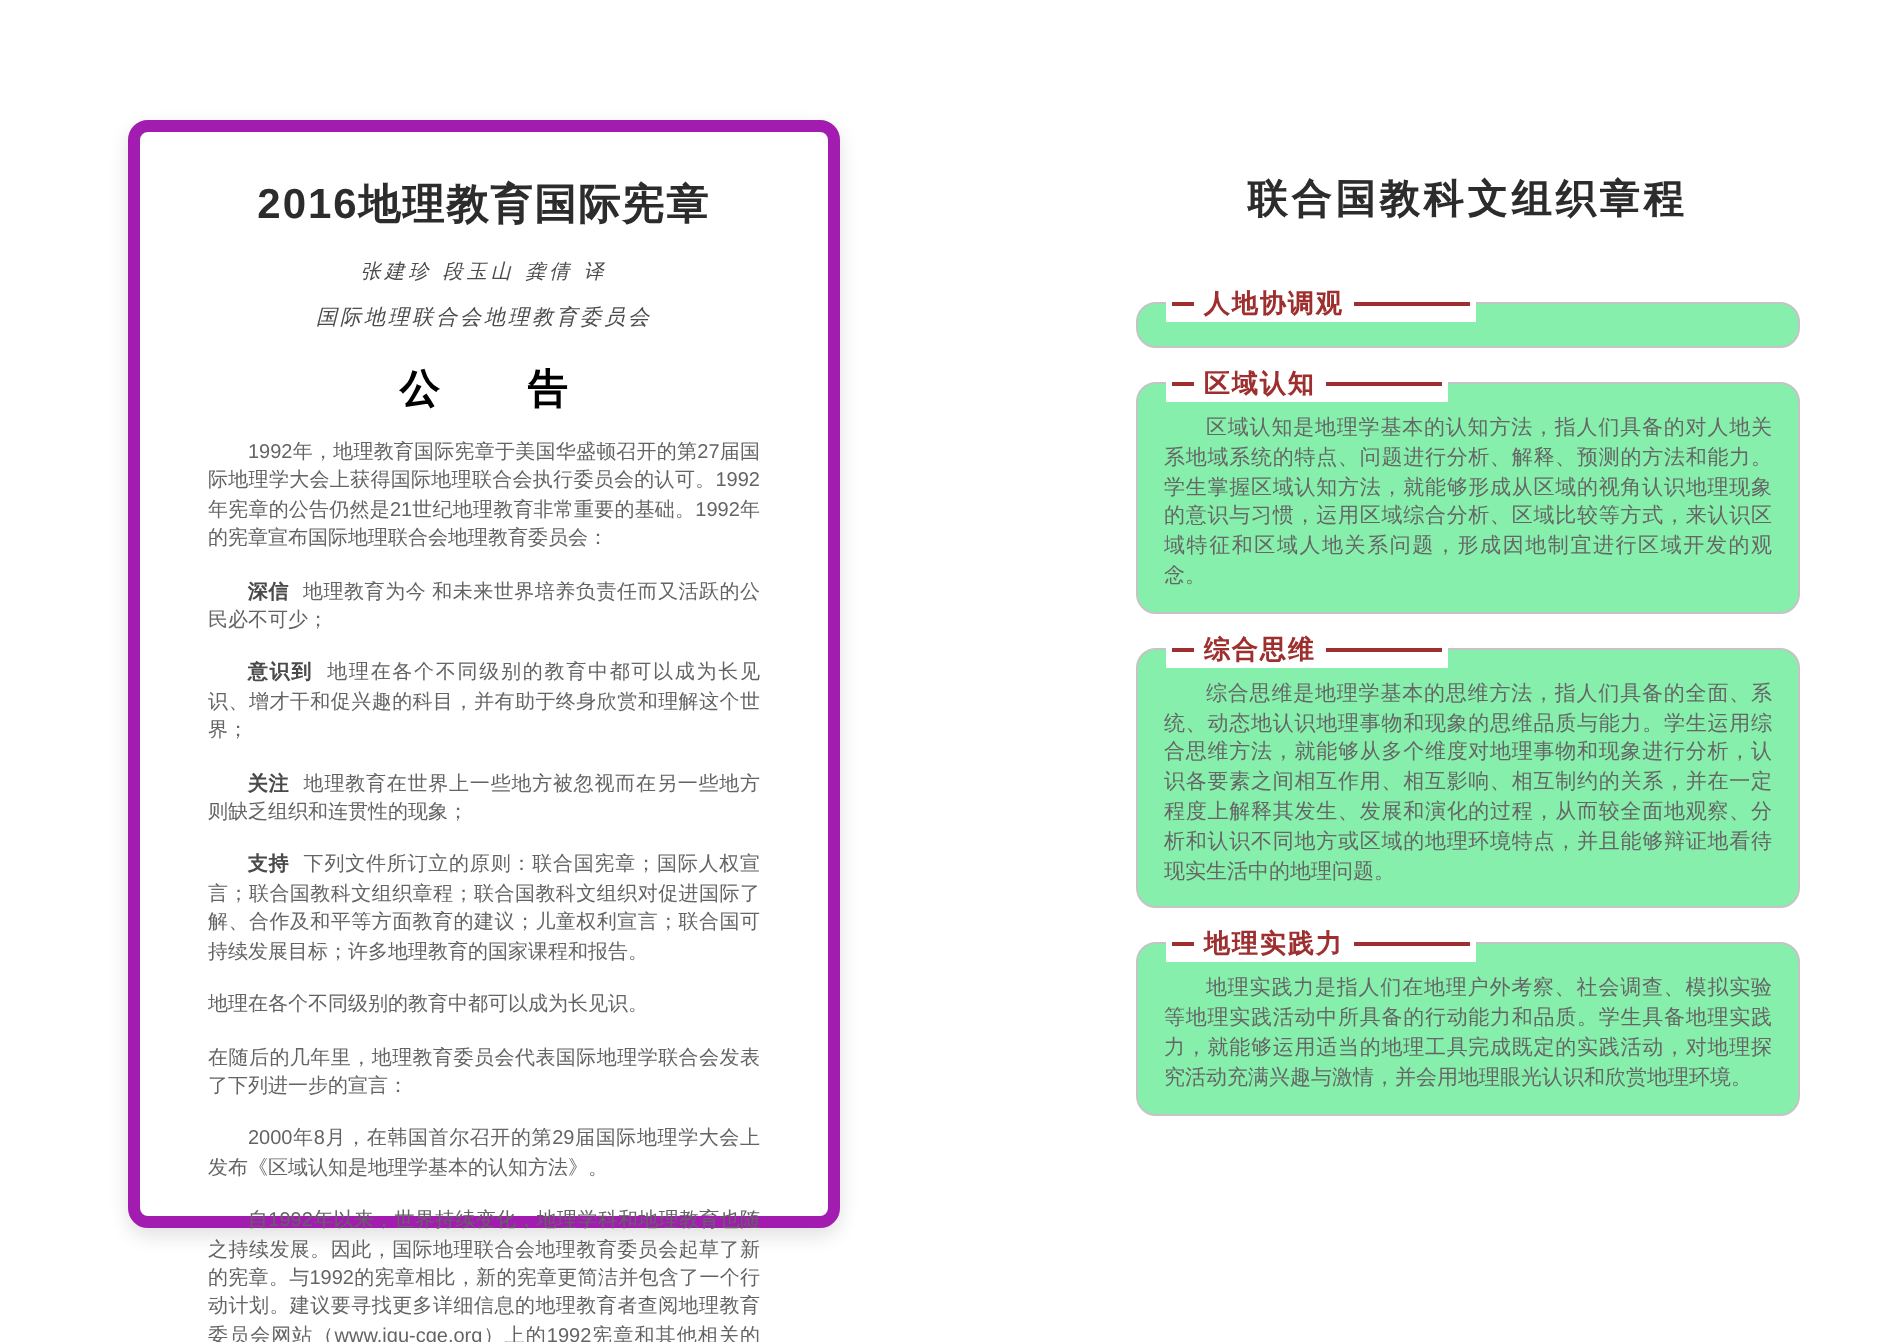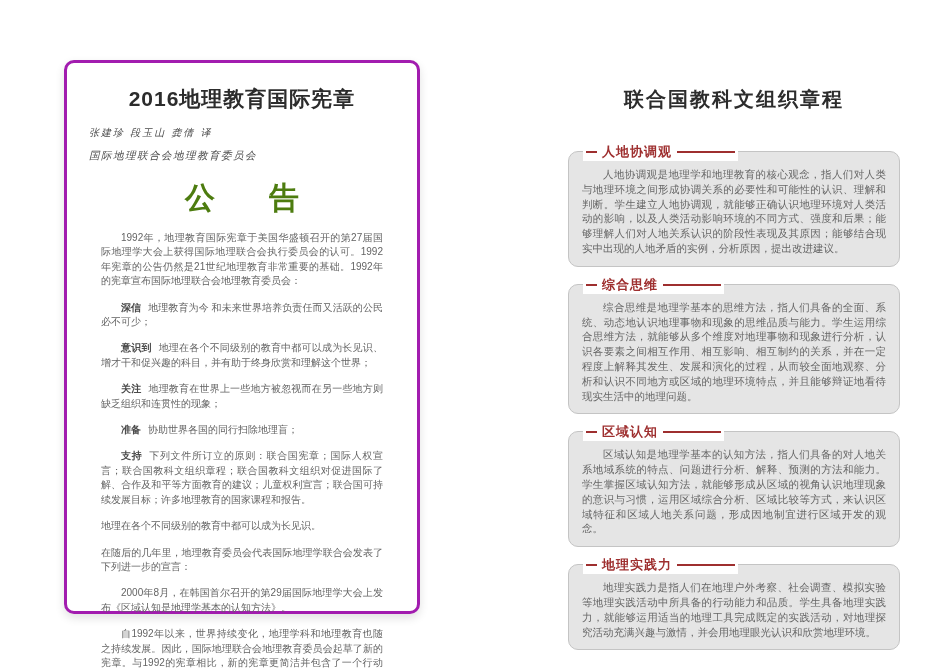--- a/index.html
+++ b/index.html
@@ -3,43 +3,43 @@
 <meta charset="utf-8">
 <style>
   :root { --accent:#9e2f2f; }
   html,body { margin:0; padding:0; }
   body { font-family:"Liberation Sans","DejaVu Sans",sans-serif; background:#ffffff; }
   .page { position:relative; width:950px; height:671px; background:#ffffff; overflow:hidden; }
 
   
   .left-card {
     position:absolute; left:64px; top:60px; width:356px; height:554px;
-    background:#ffffff; border:3px solid #a21caf; border-radius:10px;
+    background:#ffffff; border:6px solid #a21caf; border-radius:10px;
     box-shadow:0 4px 10px rgba(0,0,0,0.12);
     padding:12px 22px 10px; box-sizing:border-box;
   }
   .card-title { text-align:center; font-size:21px; font-weight:bold; color:#2c2c2c;
     letter-spacing:1px; margin:10px 0 13px; }
-  .kai { font-family:"DejaVu Serif","Liberation Serif",serif;
+  .kai { text-align:center; font-family:"DejaVu Serif","Liberation Serif",serif;
     font-style:italic; color:#4b4b4b; }
   .translators { font-size:10px; letter-spacing:2px; margin-bottom:9px; }
   .committee  { font-size:10.5px; letter-spacing:1.5px; margin-bottom:6px; }
   .publish    { font-size:10.5px; letter-spacing:1px; }
-  .gonggao { text-align:center; font-size:30px; font-weight:bold; color:#4d7c0f;
+  .gonggao { text-align:center; font-size:20px; font-weight:bold; color:#000000;
     letter-spacing:12px; text-indent:12px; margin:15px 0 12px; }
   .body p { font-size:10px; line-height:14.4px; color:#646464; text-align:justify; margin:12px; }
   .body p.indent { text-indent:2em; }
   .lead { font-weight:bold; color:#4a4a4a; margin-right:7px; }
 
   
   .right-col { position:absolute; left:568px; top:86px; width:332px; }
   .panel-title { text-align:center; font-size:20px; font-weight:bold; color:#2c2c2c;
     letter-spacing:2px; margin:0 0 38px; }
   .comp-box { position:relative; border:1px solid #c4c4c4; border-radius:10px;
-    padding:11px 13px 10px; margin-bottom:17px; background:#e5e5e5; }
+    padding:11px 13px 10px; margin-bottom:17px; background:#86efac; }
   .comp-label { position:absolute; top:-9px; left:14px; background:#ffffff;
     display:flex; align-items:center; padding:0 3px;
     color:var(--accent); font-weight:bold; font-size:13px; letter-spacing:1px; }
   .comp-label .dash { display:inline-block; height:2px; background:var(--accent); }
   .comp-label .dash.pre  { width:11px; margin-right:5px; }
   .comp-label .dash.post { width:58px; margin-left:5px; }
   .comp-text { font-size:10.5px; line-height:14.8px; color:#666666;
     text-align:justify; text-indent:2em; margin:4px 0 0; }
 </style>
 </head>
@@ -50,55 +50,53 @@
   <div class="left-card">
     <div class="card-title">2016地理教育国际宪章</div>
     <div class="kai translators">张建珍 段玉山 龚倩 译</div>
     <div class="kai committee">国际地理联合会地理教育委员会</div>
     <div class="gonggao">公　告</div>
     <div class="body" id="announcement-body">
         <p class="indent">1992年，地理教育国际宪章于美国华盛顿召开的第27届国际地理学大会上获得国际地理联合会执行委员会的认可。1992年宪章的公告仍然是21世纪地理教育非常重要的基础。1992年的宪章宣布国际地理联合会地理教育委员会：</p>
         <p class="indent"><span class="lead">深信</span>地理教育为今 和未来世界培养负责任而又活跃的公民必不可少；</p>
         <p class="indent"><span class="lead">意识到</span>地理在各个不同级别的教育中都可以成为长见识、增才干和促兴趣的科目，并有助于终身欣赏和理解这个世界；</p>
         <p class="indent"><span class="lead">关注</span>地理教育在世界上一些地方被忽视而在另一些地方则缺乏组织和连贯性的现象；</p>
-        <p class="indent"><span class="lead">准备</span>协助世界各国的同行扫除地理盲；</p>
         <p class="indent"><span class="lead">支持</span>下列文件所订立的原则：联合国宪章；国际人权宣言；联合国教科文组织章程；联合国教科文组织对促进国际了解、合作及和平等方面教育的建议；儿童权利宣言；联合国可持续发展目标；许多地理教育的国家课程和报告。</p>
         <p>地理在各个不同级别的教育中都可以成为长见识。</p>
         <p>在随后的几年里，地理教育委员会代表国际地理学联合会发表了下列进一步的宣言：</p>
         <p class="indent">2000年8月，在韩国首尔召开的第29届国际地理学大会上发布《区域认知是地理学基本的认知方法》。</p>
         <p class="indent">自1992年以来，世界持续变化，地理学科和地理教育也随之持续发展。因此，国际地理联合会地理教育委员会起草了新的宪章。与1992的宪章相比，新的宪章更简洁并包含了一个行动计划。建议要寻找更多详细信息的地理教育者查阅地理教育委员会网站（www.igu-cge.org）上的1992宪章和其他相关的宣言和文献。</p>
       </div>
   </div>
 
   <div class="right-col">
     <div class="panel-title">联合国教科文组织章程</div>
     <div id="competency-sections">
         <div class="comp-box">
           <div class="comp-label">
             <span class="dash pre"></span>
             <span>人地协调观</span>
             <span class="dash post"></span>
           </div>
-          <p class="comp-text">人地协调观是地理学和地理教育的核心观念，指人们对人类与地理环境之间形成协调关系的必要性和可能性的认识、理解和判断。学生建立人地协调观，就能够正确认识地理环境对人类活动的影响，以及人类活动影响环境的不同方式、强度和后果；能够理解人们对人地关系认识的阶段性表现及其原因；能够结合现实中出现的人地矛盾的实例，分析原因，提出改进建议。</p>
+        </div>
+        <div class="comp-box">
+          <div class="comp-label">
+            <span class="dash pre"></span>
+            <span>区域认知</span>
+            <span class="dash post"></span>
+          </div>
+          <p class="comp-text">区域认知是地理学基本的认知方法，指人们具备的对人地关系地域系统的特点、问题进行分析、解释、预测的方法和能力。学生掌握区域认知方法，就能够形成从区域的视角认识地理现象的意识与习惯，运用区域综合分析、区域比较等方式，来认识区域特征和区域人地关系问题，形成因地制宜进行区域开发的观念。</p>
         </div>
         <div class="comp-box">
           <div class="comp-label">
             <span class="dash pre"></span>
             <span>综合思维</span>
             <span class="dash post"></span>
           </div>
           <p class="comp-text">综合思维是地理学基本的思维方法，指人们具备的全面、系统、动态地认识地理事物和现象的思维品质与能力。学生运用综合思维方法，就能够从多个维度对地理事物和现象进行分析，认识各要素之间相互作用、相互影响、相互制约的关系，并在一定程度上解释其发生、发展和演化的过程，从而较全面地观察、分析和认识不同地方或区域的地理环境特点，并且能够辩证地看待现实生活中的地理问题。</p>
-        </div>
-        <div class="comp-box">
-          <div class="comp-label">
-            <span class="dash pre"></span>
-            <span>区域认知</span>
-            <span class="dash post"></span>
-          </div>
-          <p class="comp-text">区域认知是地理学基本的认知方法，指人们具备的对人地关系地域系统的特点、问题进行分析、解释、预测的方法和能力。学生掌握区域认知方法，就能够形成从区域的视角认识地理现象的意识与习惯，运用区域综合分析、区域比较等方式，来认识区域特征和区域人地关系问题，形成因地制宜进行区域开发的观念。</p>
         </div>
         <div class="comp-box">
           <div class="comp-label">
             <span class="dash pre"></span>
             <span>地理实践力</span>
             <span class="dash post"></span>
           </div>
           <p class="comp-text">地理实践力是指人们在地理户外考察、社会调查、模拟实验等地理实践活动中所具备的行动能力和品质。学生具备地理实践力，就能够运用适当的地理工具完成既定的实践活动，对地理探究活动充满兴趣与激情，并会用地理眼光认识和欣赏地理环境。</p>
         </div>
       </div>

